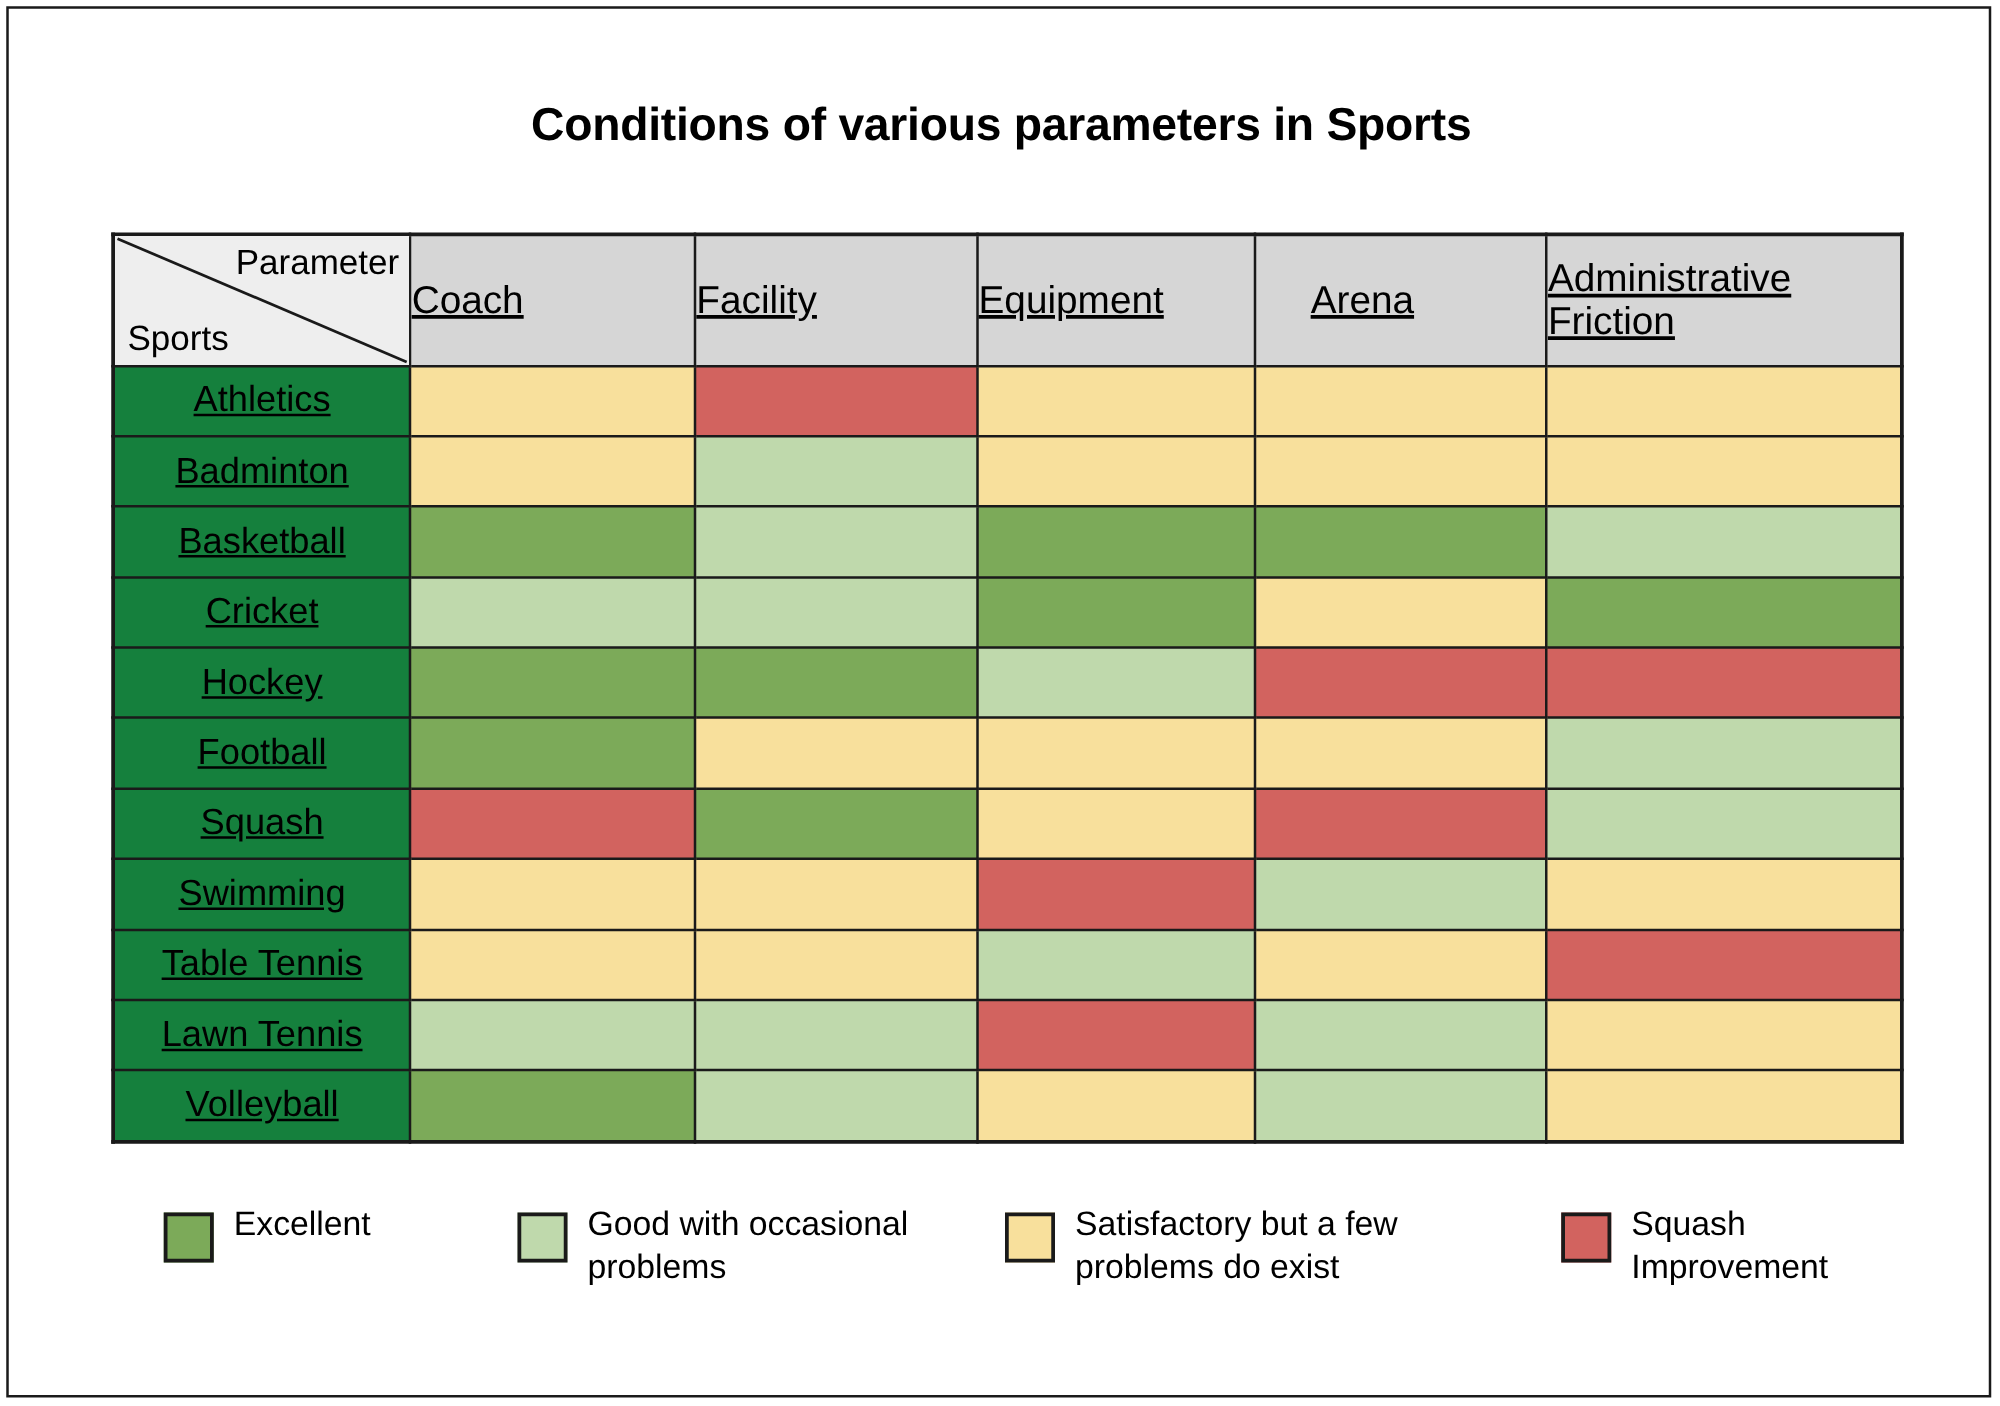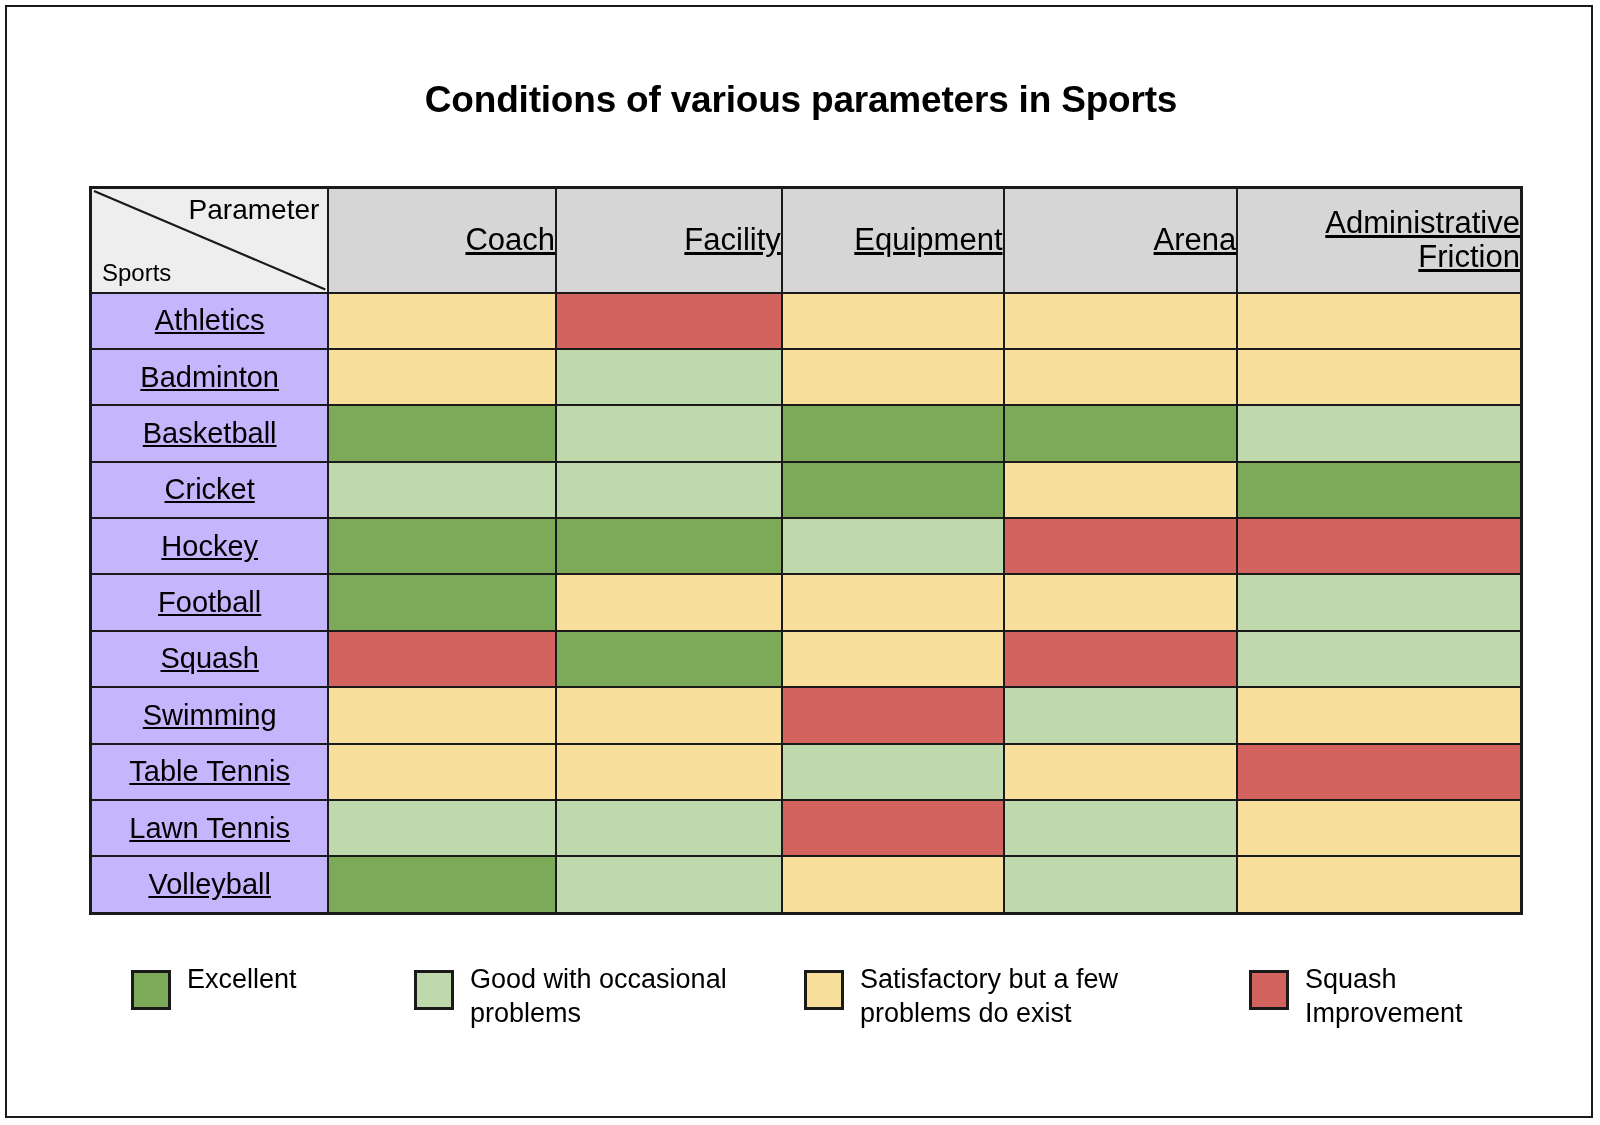--- a/index.html
+++ b/index.html
@@ -85,39 +85,39 @@
     right: 8px;
     top: 6px;
     font-size: 28px;
     font-family: "Liberation Sans", sans-serif;
     line-height: 1.05;
   }
   th.corner .lbl-sports {
     position: absolute;
     left: 10px;
     bottom: 6px;
-    font-size: 24px;
+    font-size: 28px;
     font-family: "Liberation Sans", sans-serif;
     line-height: 1.05;
   }
 
   
   th.colhead {
     background: #d6d6d6;
-    text-align: right;
+    text-align: left;
     vertical-align: middle;
     font-size: 31px;
     font-family: "Liberation Sans", sans-serif;
     line-height: 1.12;
     padding: 2px 4px;
   }
 
   
   td.rowhead {
-    background: #c4b5fd;
+    background: #15803d;
     text-align: center;
     vertical-align: middle;
     font-size: 29px;
     font-family: "Liberation Sans", sans-serif;
     white-space: nowrap;
     margin-top: 23px;
   }
 
   td.cell { }
 

